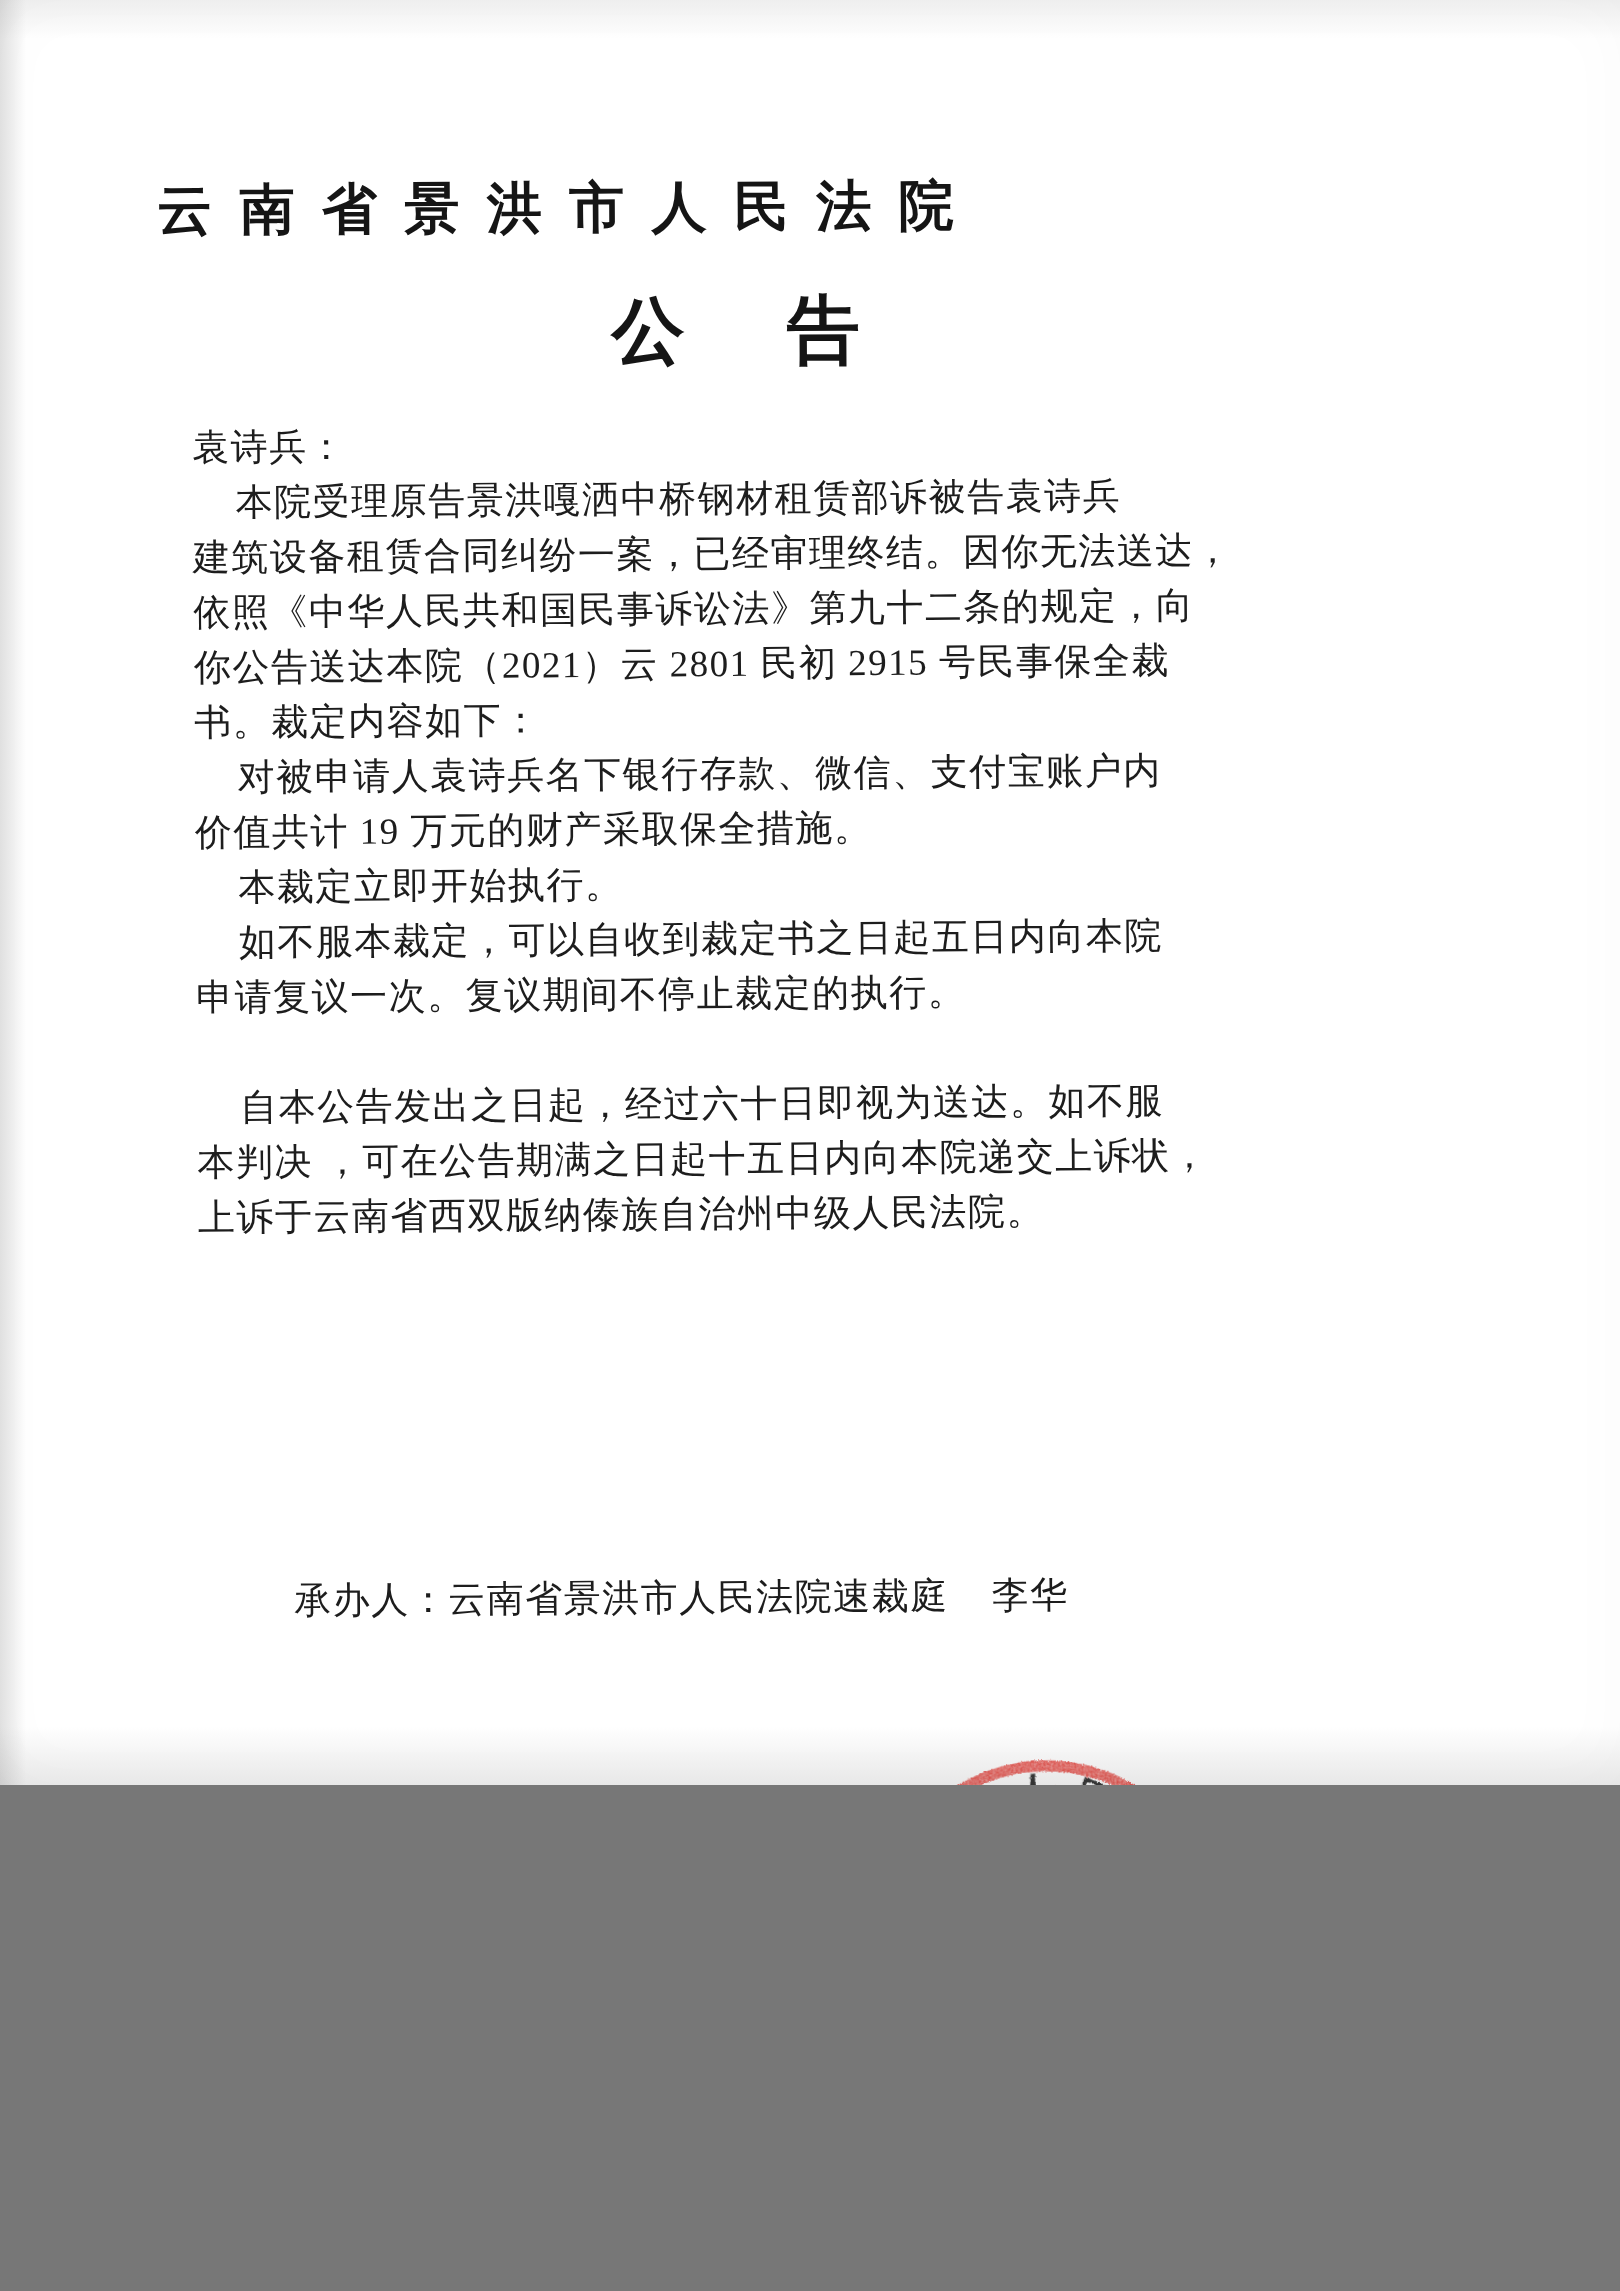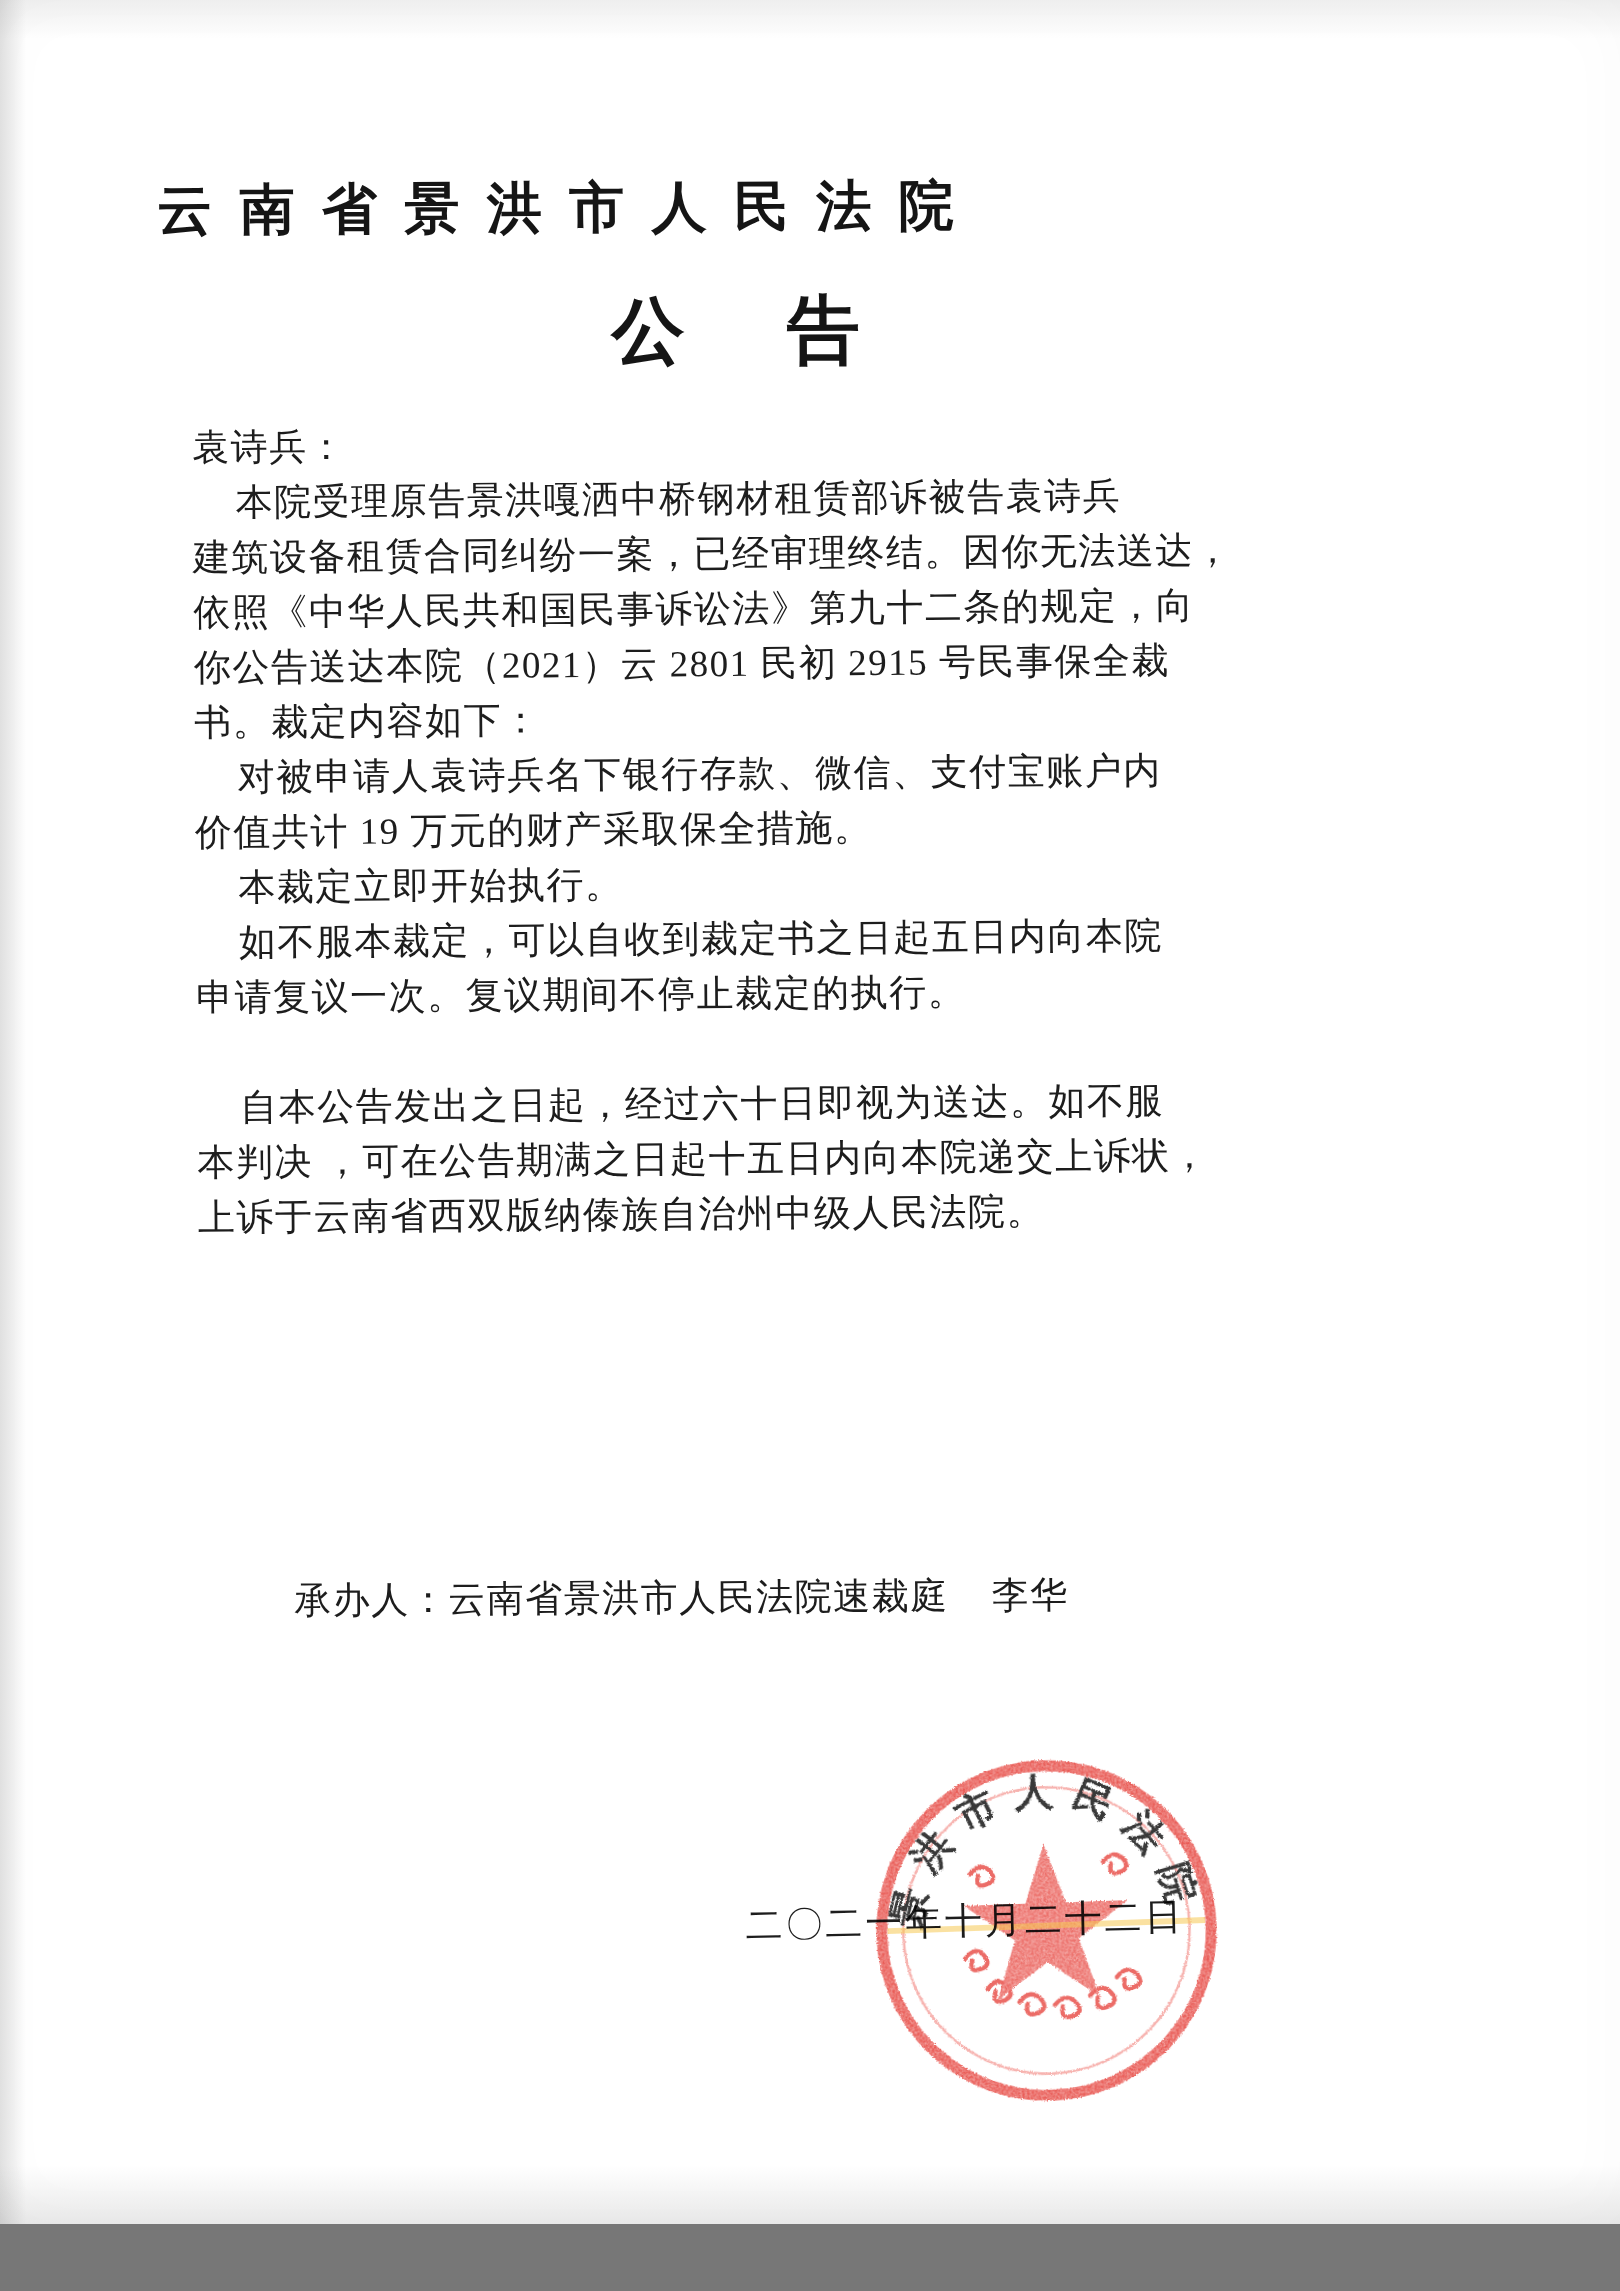--- a/index.html
+++ b/index.html
@@ -4,21 +4,21 @@
 <title>公告</title>
 <style>
   html, body {
     margin: 0;
     padding: 0;
     background: #777;
   }
   .page {
     position: relative;
     width: 1620px;
-    height: 2224px;
+    height: 1785px;
     background: #ffffff;
     overflow: hidden;
     font-family: "Liberation Serif", "DejaVu Serif", serif;
     color: #1a1a1a;
     
     box-shadow: inset 0 0 69px rgba(0,0,0,0.025);
   }
   
   .scan-edge-left {
     position: absolute;

